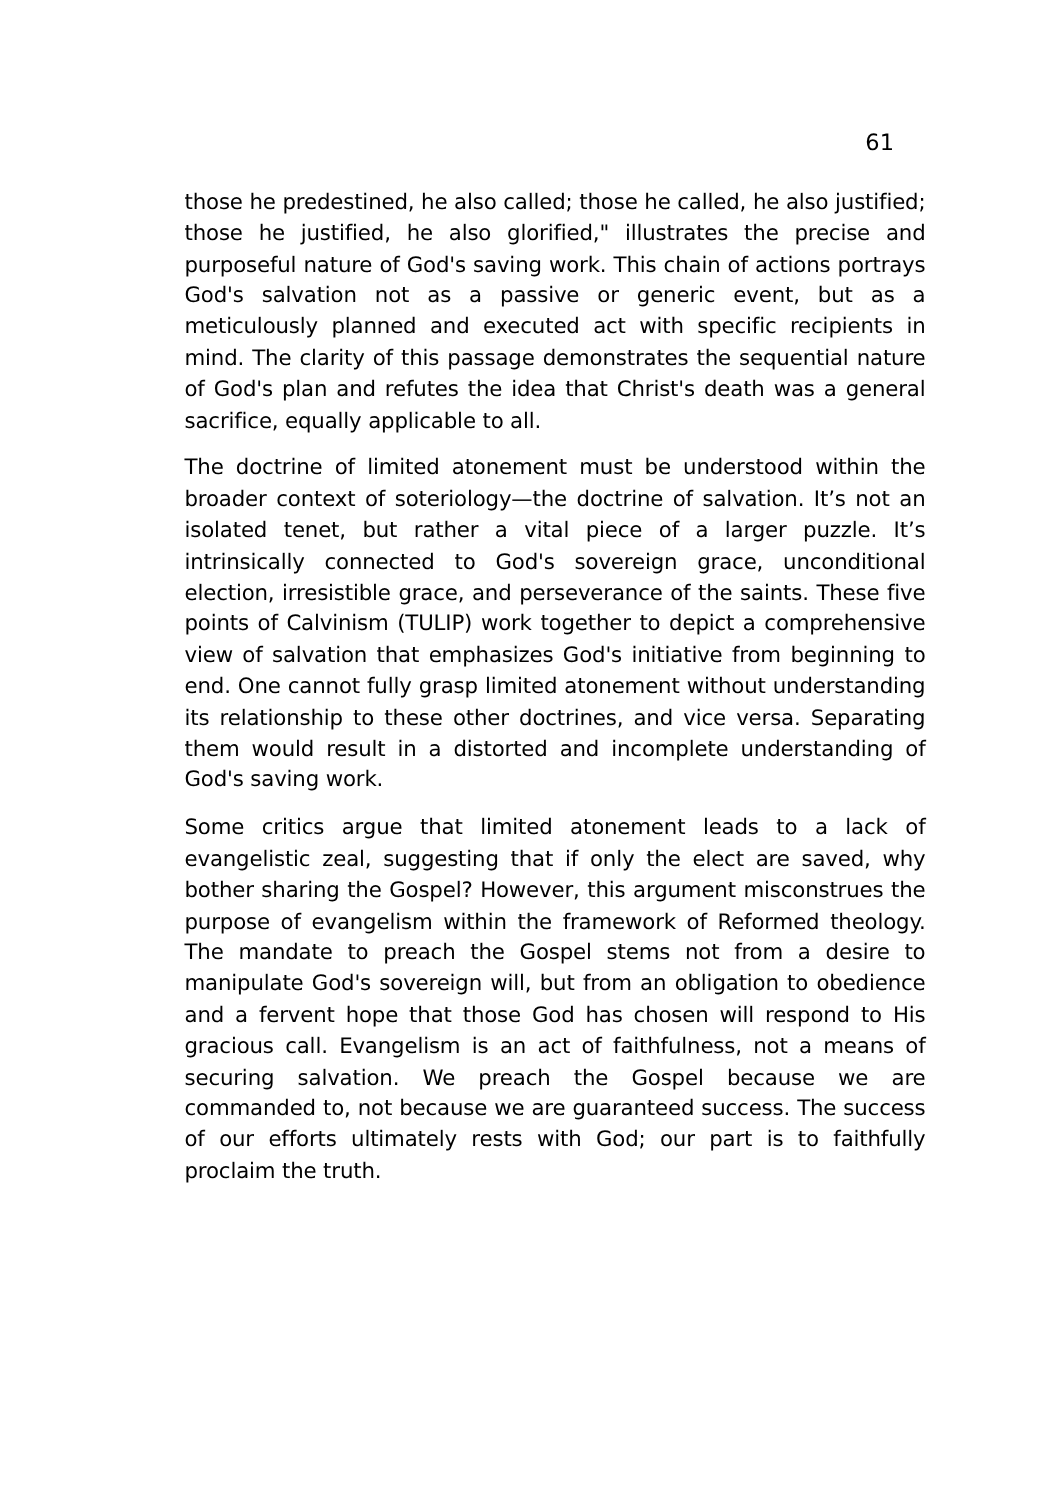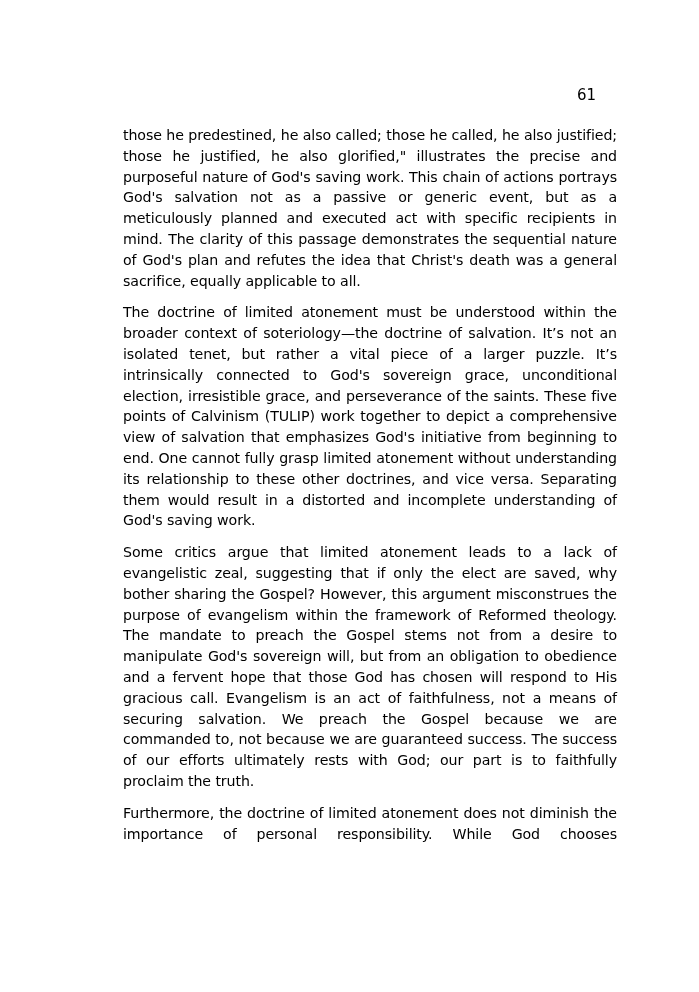--- a/index.html
+++ b/index.html
@@ -40,14 +40,13 @@
   </style>
 </head>
 <body>
 
 <div class="page-number">61</div>
 
 <div class="content">
   <p>those he predestined, he also called; those he called, he also justified; those he justified, he also glorified," illustrates the precise and purposeful nature of God's saving work. This chain of actions portrays God's salvation not as a passive or generic event, but as a meticulously planned and executed act with specific recipients in mind. The clarity of this passage demonstrates the sequential nature of God's plan and refutes the idea that Christ's death was a general sacrifice, equally applicable to all.</p>
   <p>The doctrine of limited atonement must be understood within the broader context of soteriology—the doctrine of salvation. It’s not an isolated tenet, but rather a vital piece of a larger puzzle. It’s intrinsically connected to God's sovereign grace, unconditional election, irresistible grace, and perseverance of the saints. These five points of Calvinism (TULIP) work together to depict a comprehensive view of salvation that emphasizes God's initiative from beginning to end. One cannot fully grasp limited atonement without understanding its relationship to these other doctrines, and vice versa. Separating them would result in a distorted and incomplete understanding of God's saving work.</p>
   <p>Some critics argue that limited atonement leads to a lack of evangelistic zeal, suggesting that if only the elect are saved, why bother sharing the Gospel? However, this argument misconstrues the purpose of evangelism within the framework of Reformed theology. The mandate to preach the Gospel stems not from a desire to manipulate God's sovereign will, but from an obligation to obedience and a fervent hope that those God has chosen will respond to His gracious call. Evangelism is an act of faithfulness, not a means of securing salvation. We preach the Gospel because we are commanded to, not because we are guaranteed success. The success of our efforts ultimately rests with God; our part is to faithfully proclaim the truth.</p>
-  <p style="text-align-last: justify;">Furthermore, the doctrine of limited atonement does not diminish the importance of personal responsibility. While God chooses</p>
 </div>
 
 </body></html>

